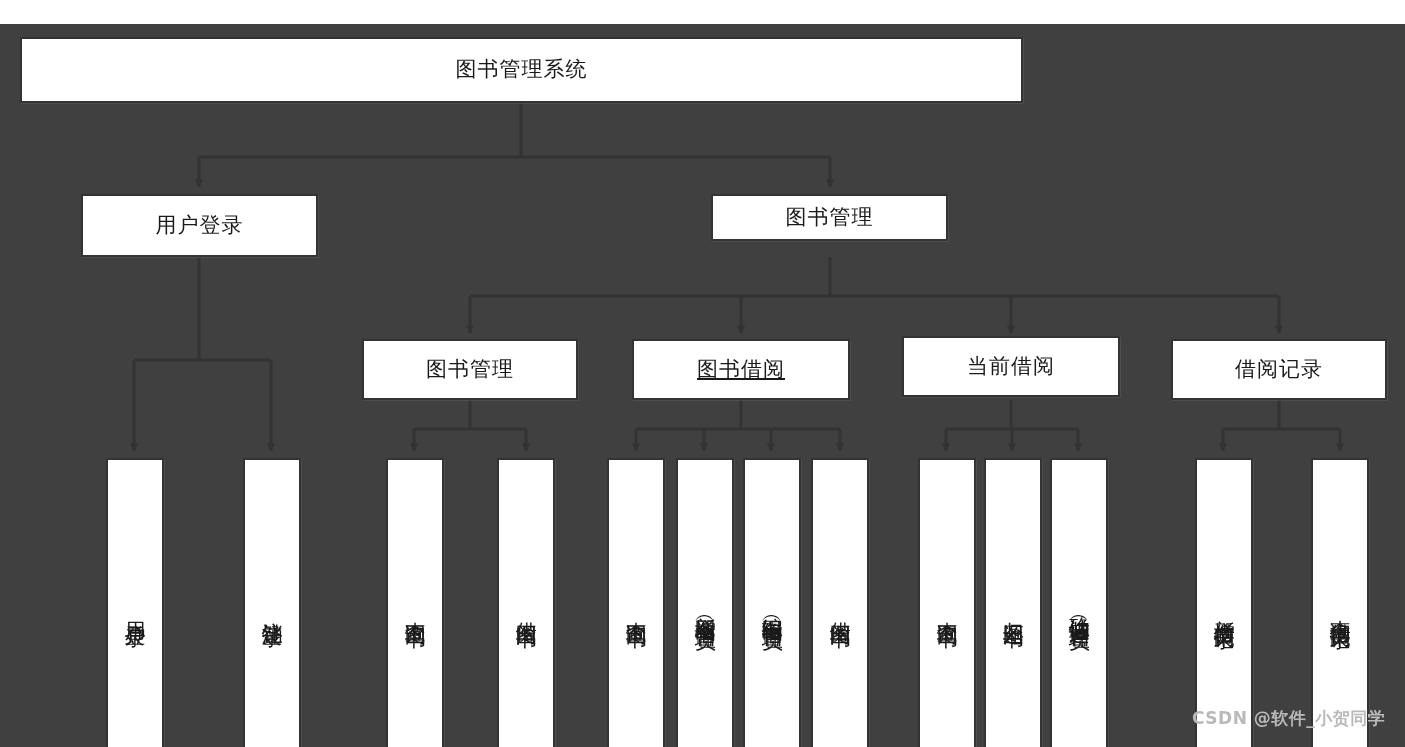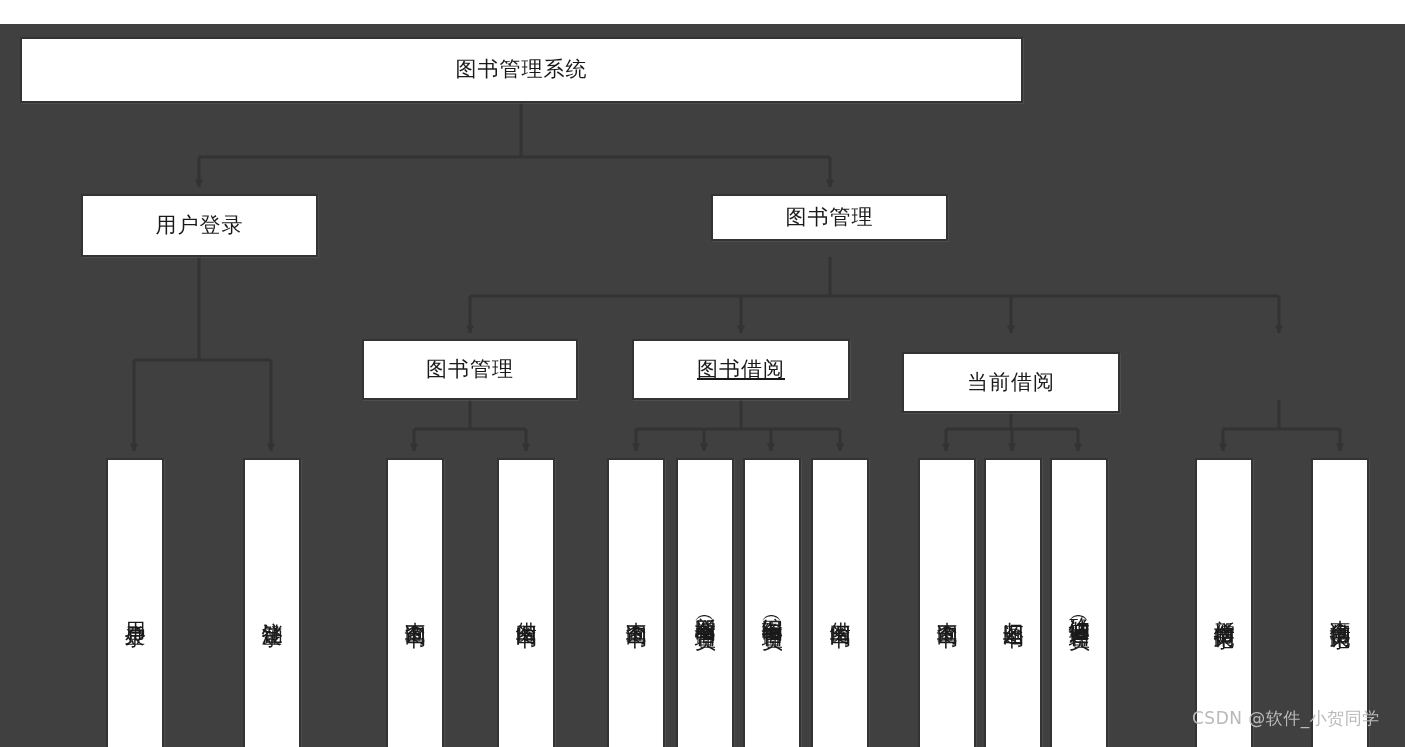--- a/index.html
+++ b/index.html
@@ -131,22 +131,25 @@
   <div class="node node-h" style="left:711px; top:170px; width:237px; height:47px;">
     <span class="node-label">图书管理</span>
   </div>
 
   <div class="node node-h" style="left:362px; top:315px; width:216px; height:61px;">
     <span class="node-label">图书管理</span>
   </div>
   <div class="node node-h" style="left:632px; top:315px; width:218px; height:61px;text-decoration:underline;">
     <span class="node-label">图书借阅</span>
   </div>
-  <div class="node node-h" style="left:902px; top:328px; width:218px; height:61px;">
+  <div class="node node-h" style="left:902px; top:312px; width:218px; height:61px;">
     <span class="node-label">当前借阅</span>
+  </div>
+  <div class="node node-h" style="left:1171px; top:315px; width:216px; height:61px;">
+    <span class="node-label">借阅记录</span>
   </div>
 
   <div class="node node-v" style="left:106px; top:434px; width:58px; height:301px;">
     <span class="node-label">用户登录</span>
   </div>
   <div class="node node-v" style="left:243px; top:434px; width:58px; height:301px;">
     <span class="node-label">注销登录</span>
   </div>
 
   <div class="node node-v" style="left:386px; top:434px; width:58px; height:301px;">
@@ -179,15 +182,15 @@
     <span class="node-label">确认归还（管理员）</span>
   </div>
 
   <div class="node node-v" style="left:1195px; top:434px; width:58px; height:301px;">
     <span class="node-label">新增借阅记录</span>
   </div>
   <div class="node node-v" style="left:1311px; top:434px; width:58px; height:301px;">
     <span class="node-label">查询借阅记录</span>
   </div>
 
-  <div class="watermark" style="left:1192px; top:683px;">CSDN @软件_小贺同学</div>
+  <div class="watermark" style="left:1192px; top:683px;font-weight:bold;">CSDN @软件_小贺同学</div>
 
 </div>
 
 </body></html>

